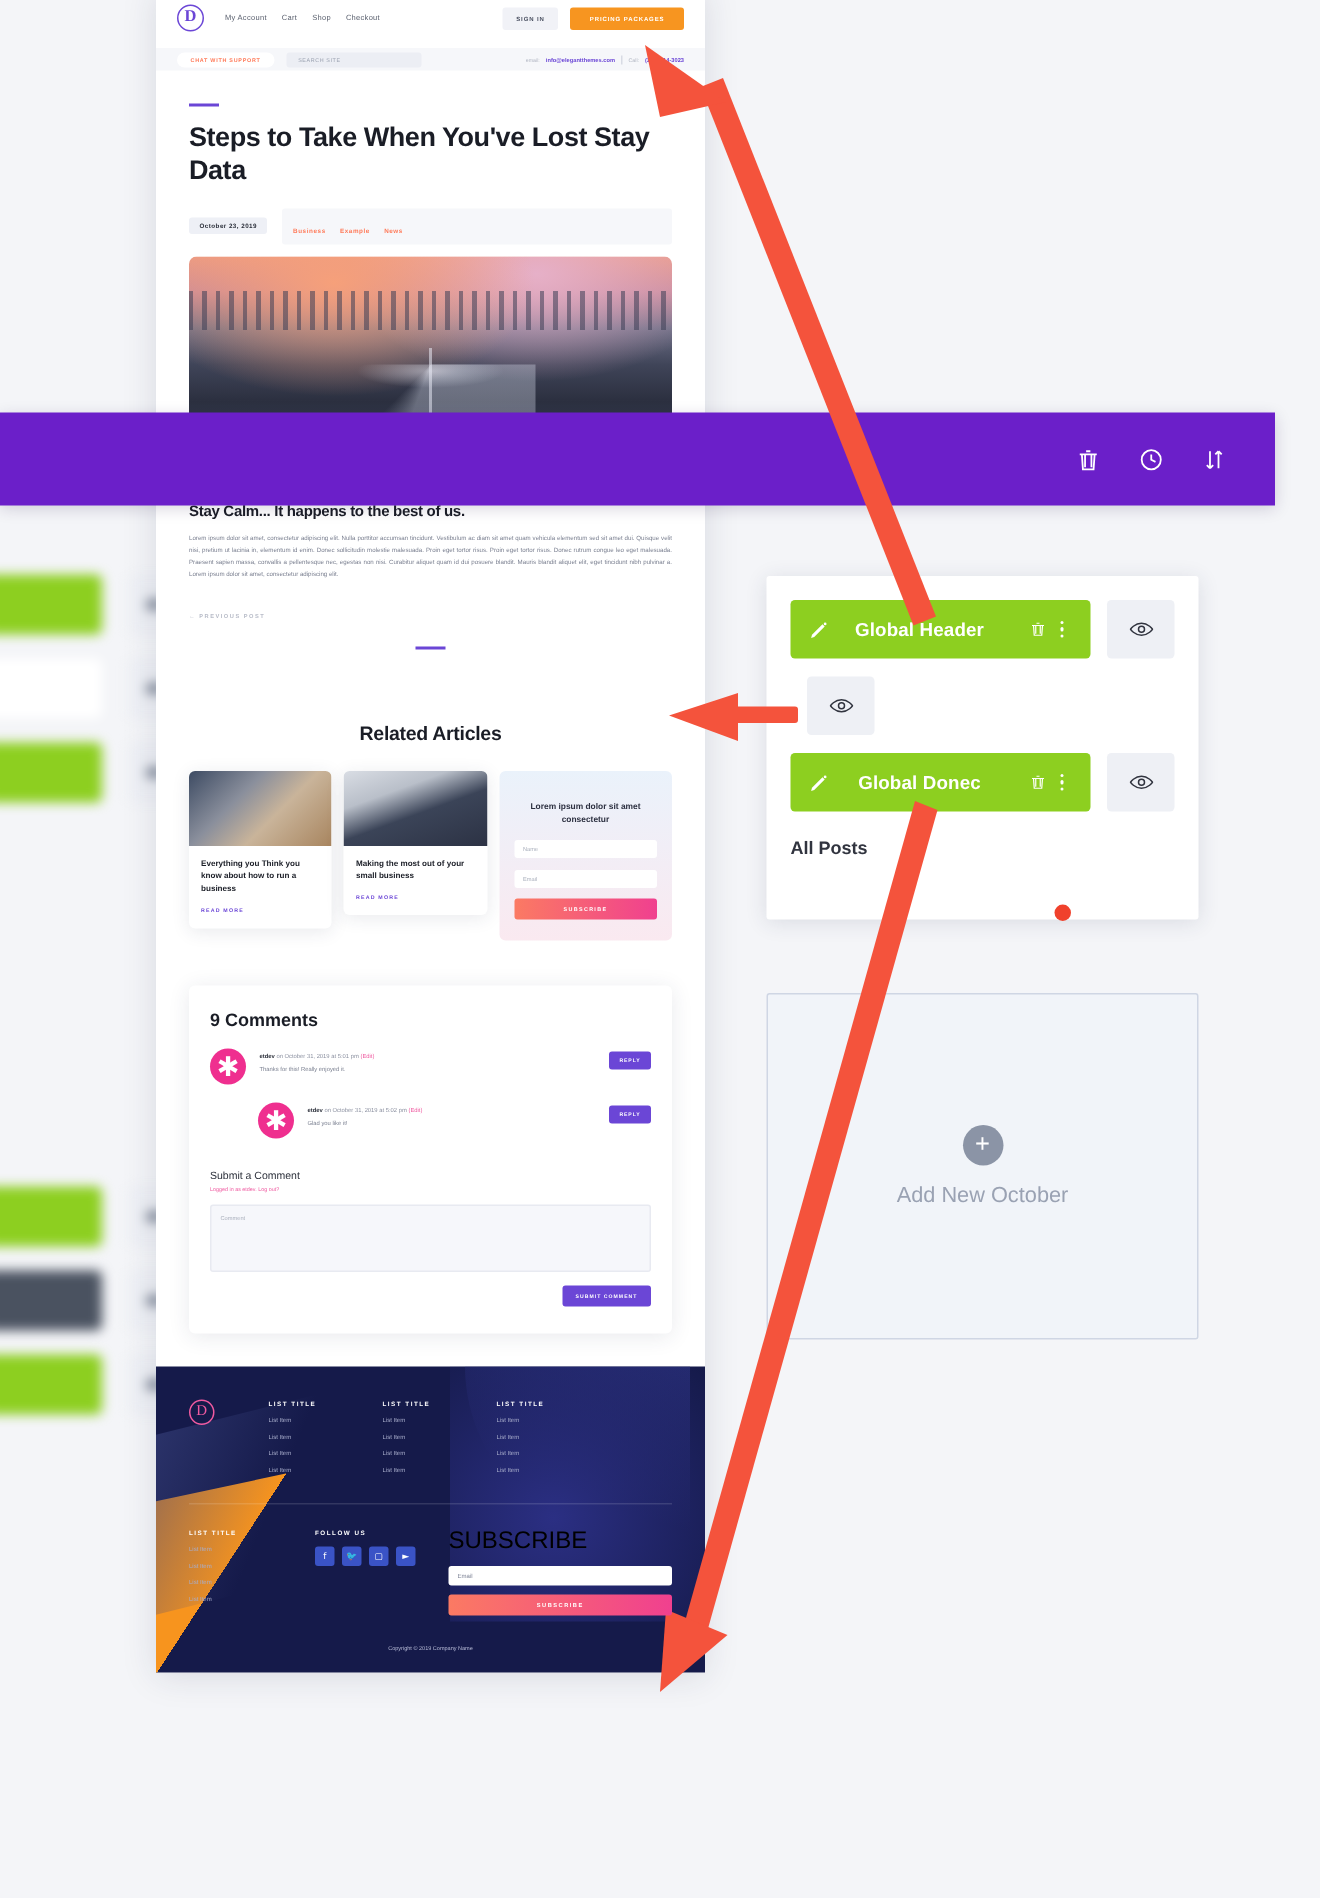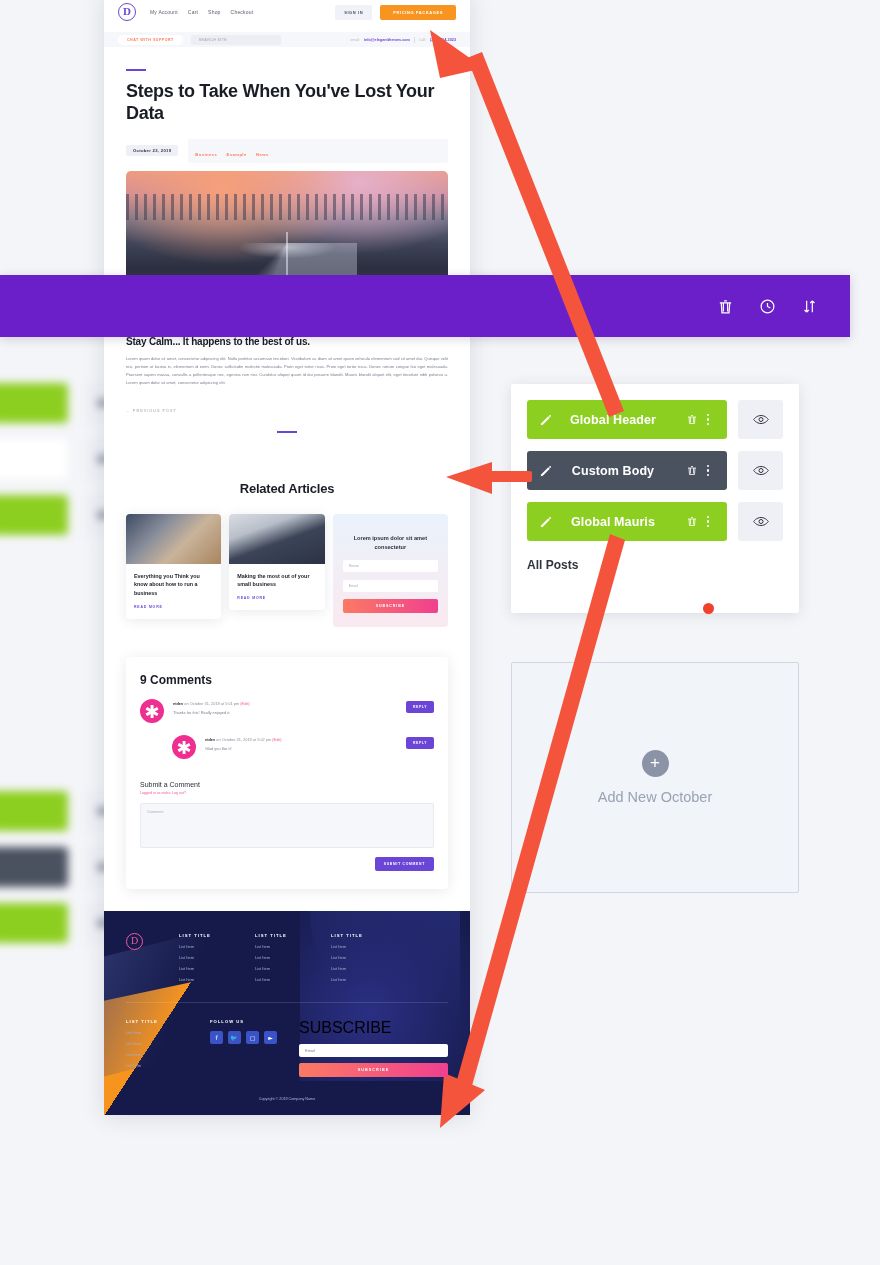--- a/index.html
+++ b/index.html
@@ -337,21 +337,21 @@
         <span class="lbl">email:</span>
         <span class="val">info@elegantthemes.com</span>
         <span class="divider-v"></span>
         <span class="lbl">Call:</span>
         <span class="val">(245) 314-3023</span>
       </div>
     </div>
 
     <div class="post-head">
       <div class="accent-line"></div>
-      <div class="post-title">Steps to Take When You've Lost Your Data</div>
+      <div class="post-title">Steps to Take When You've Lost Stay Data</div>
       <div class="post-meta">
         <div class="meta-date">October 23, 2019</div>
         <div class="meta-cats">
           <span>Business</span>
           <span>Example</span>
           <span>News</span>
         </div>
       </div>
     </div>
 
@@ -535,56 +535,37 @@
       </div>
       <div class="tb-eye">
         <svg viewBox="0 0 24 16">
             <path d="M1 8s4-6 11-6 11 6 11 6-4 6-11 6S1 8 1 8z"></path>
             <circle cx="12" cy="8" r="3"></circle>
           </svg>
       </div>
     </div>
 
     <div class="tb-row">
-      <div class="tb-btn dark">
-        <span class="tb-pencil">
-          <svg viewBox="0 0 24 24">
-              <path d="M3 21l3.5-1 12-12-2.5-2.5-12 12L3 21z"></path>
-              <circle cx="19" cy="5" r="1.6"></circle>
-            </svg>
-        </span>
-        <span class="tb-label">Custom Body</span>
-        <span class="tb-ico">
-          <svg viewBox="0 0 24 24">
-              <path d="M4 7h16M10 4h4M9 7v11M15 7v11M6 7l1 13h10l1-13"></path>
-            </svg>
-        </span>
-        <span class="tb-dots">
-            <i></i>
-            <i></i>
-            <i></i>
-          </span>
-      </div>
       <div class="tb-eye">
         <svg viewBox="0 0 24 16">
             <path d="M1 8s4-6 11-6 11 6 11 6-4 6-11 6S1 8 1 8z"></path>
             <circle cx="12" cy="8" r="3"></circle>
           </svg>
       </div>
     </div>
 
     <div class="tb-row">
       <div class="tb-btn green">
         <span class="tb-pencil">
           <svg viewBox="0 0 24 24">
               <path d="M3 21l3.5-1 12-12-2.5-2.5-12 12L3 21z"></path>
               <circle cx="19" cy="5" r="1.6"></circle>
             </svg>
         </span>
-        <span class="tb-label">Global Mauris</span>
+        <span class="tb-label">Global Donec</span>
         <span class="tb-ico">
           <svg viewBox="0 0 24 24">
               <path d="M4 7h16M10 4h4M9 7v11M15 7v11M6 7l1 13h10l1-13"></path>
             </svg>
         </span>
         <span class="tb-dots">
             <i></i>
             <i></i>
             <i></i>
           </span>

